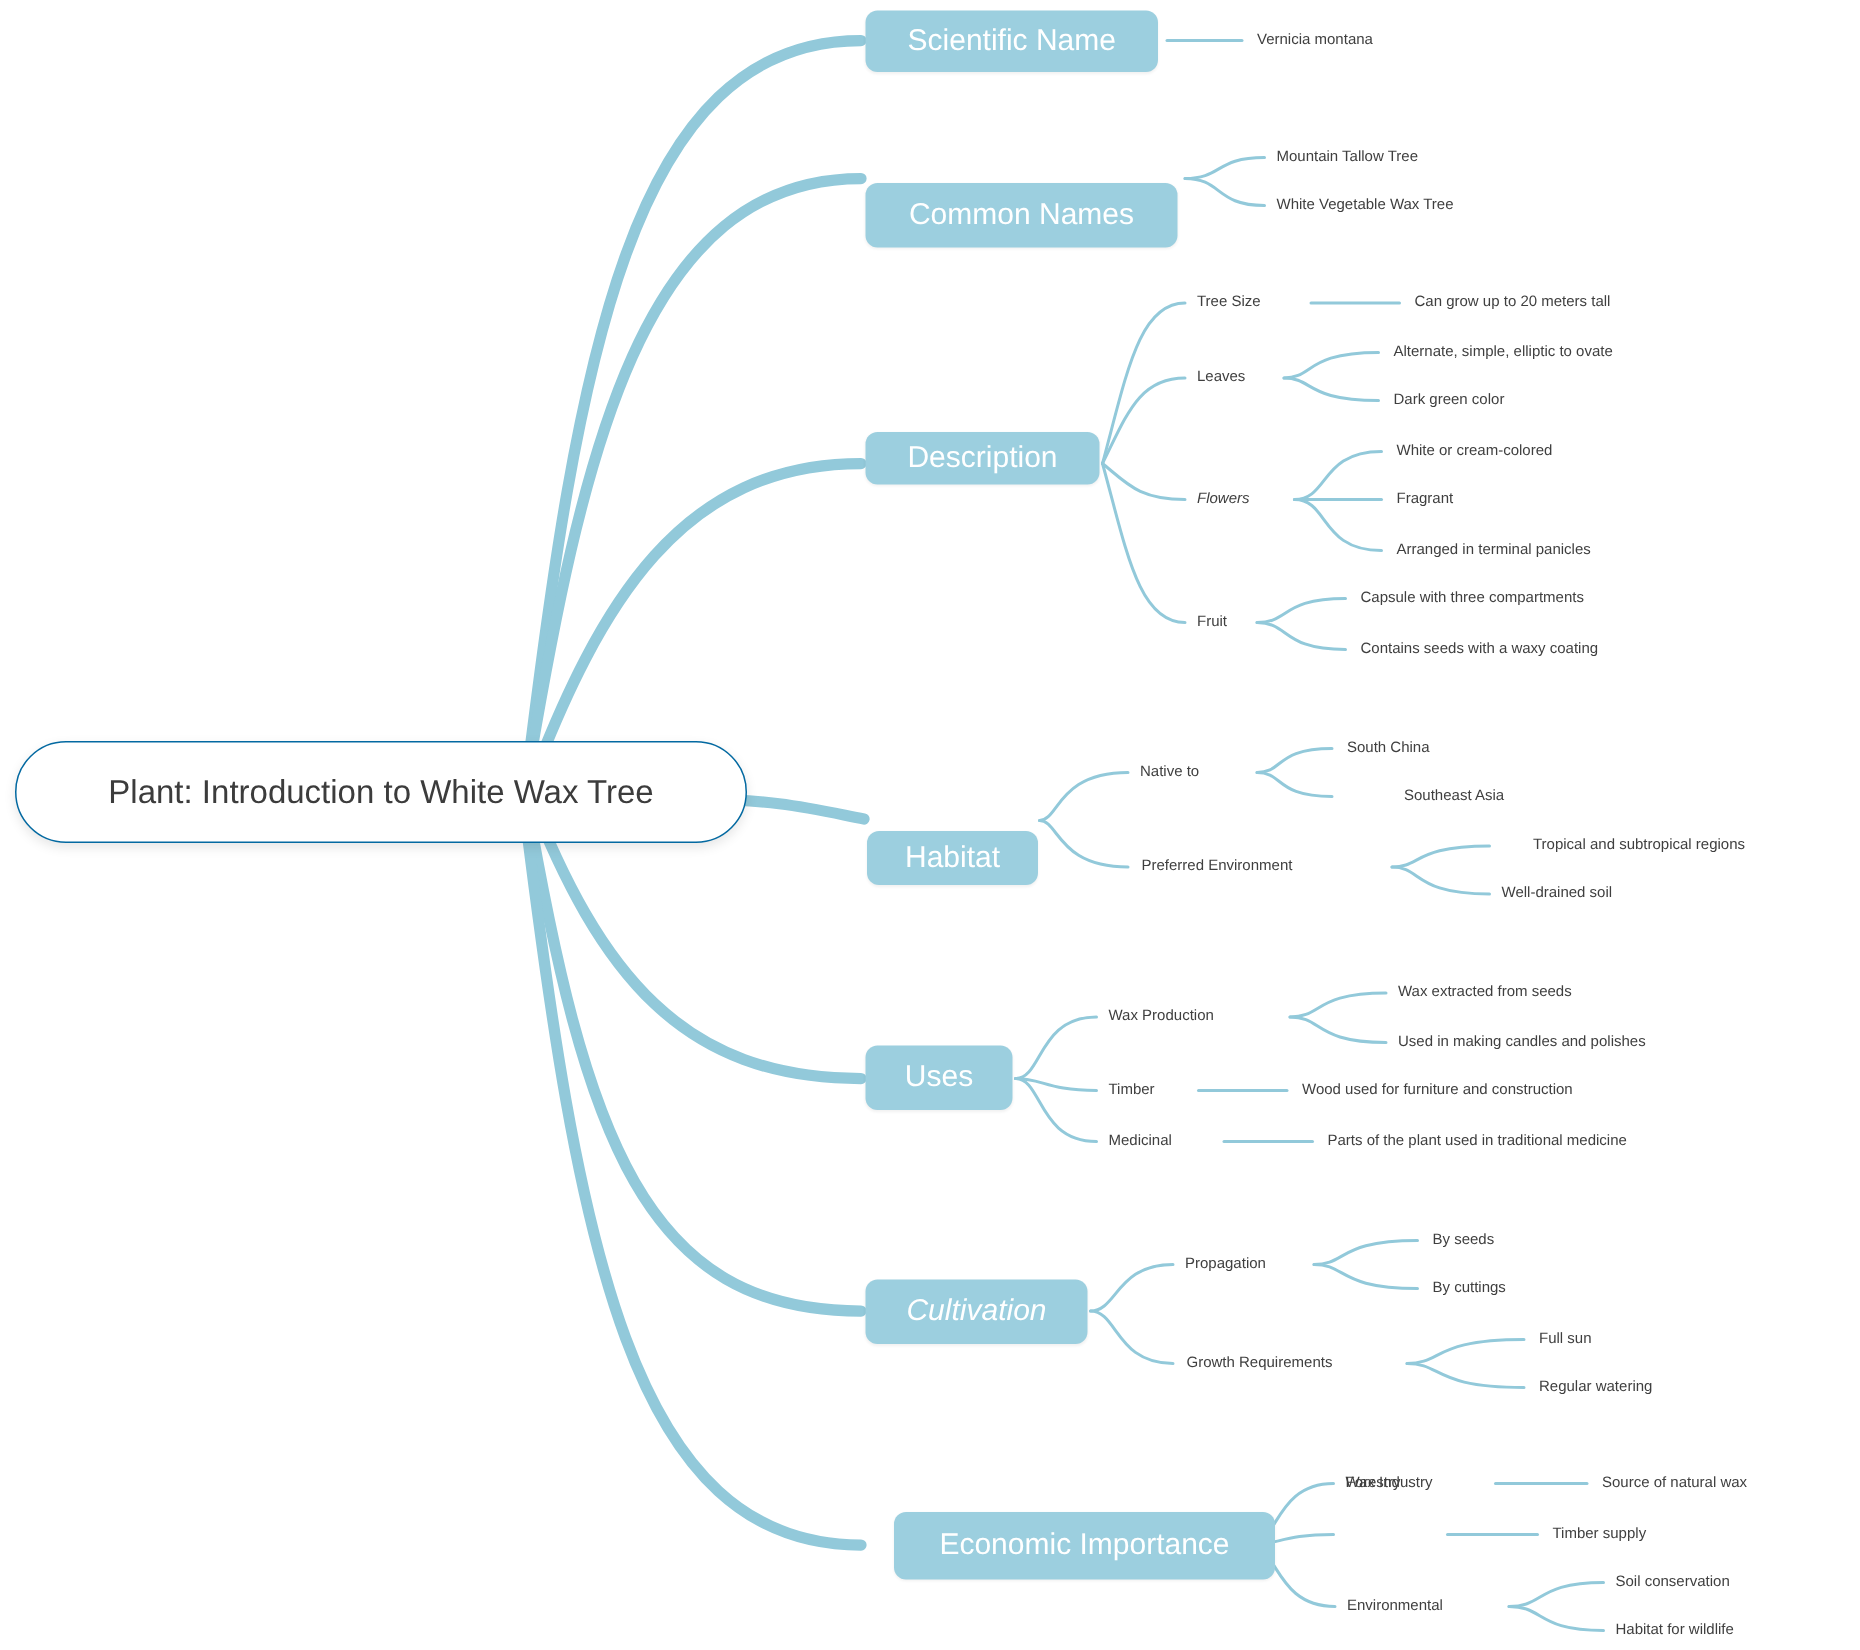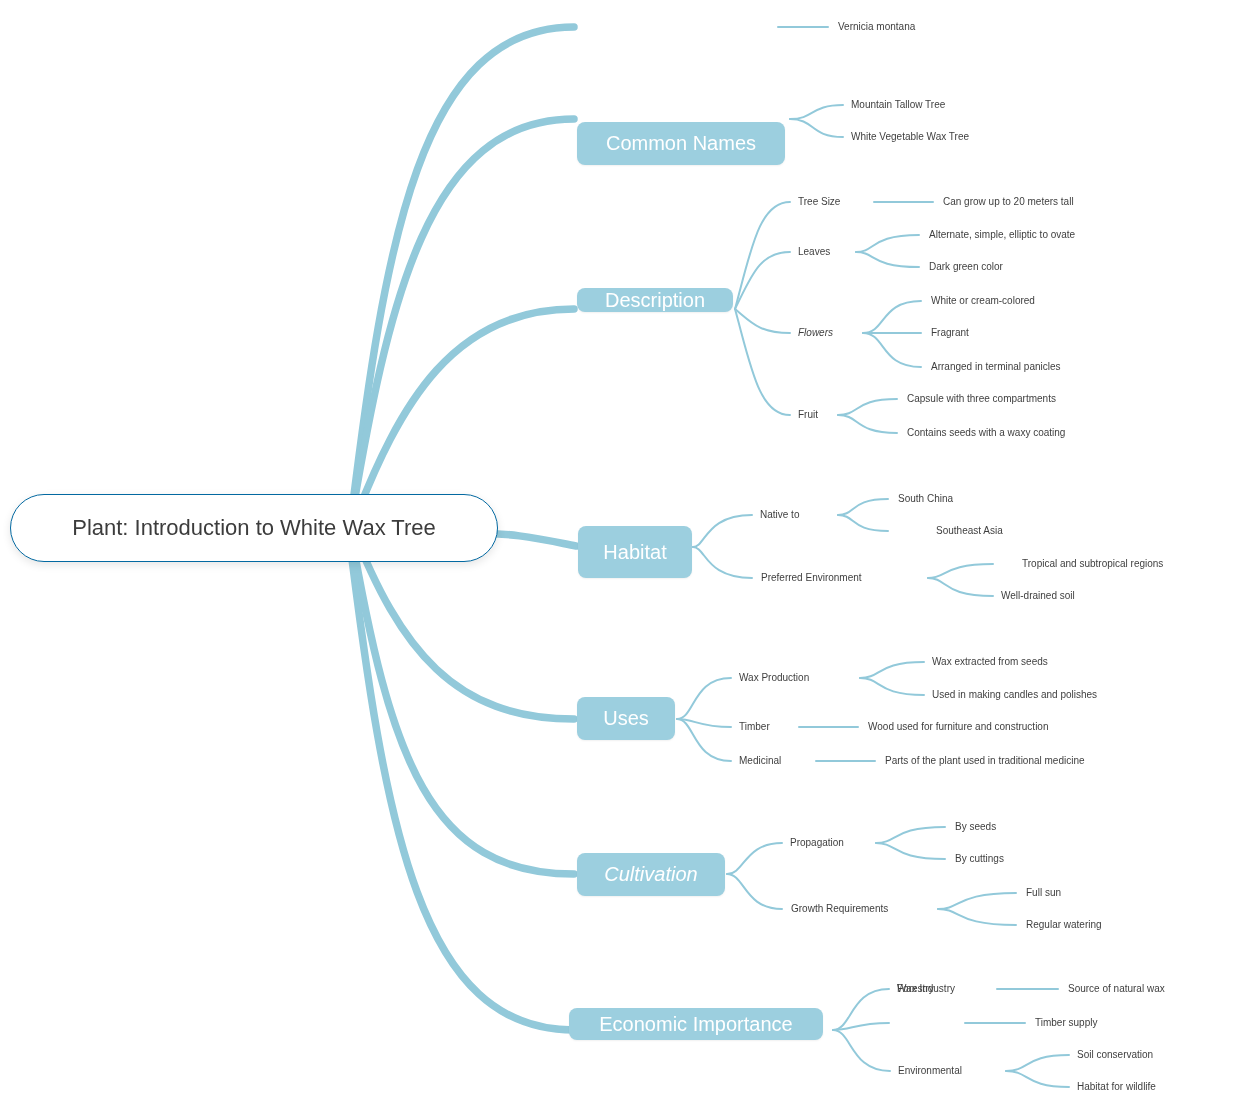--- a/index.html
+++ b/index.html
@@ -100,26 +100,27 @@
       <path d="M833,1030 C852,1030 850,1071 890,1071"></path>
       <path d="M997,989 L1058,989"></path>
       <path d="M965,1023 L1025,1023"></path>
       <path d="M1006,1071 C1030,1071 1024,1055 1069,1055"></path>
       <path d="M1006,1071 C1030,1071 1024,1087 1069,1087"></path>
     </g>
   </svg>
 
   <div class="root-node">Plant: Introduction to White Wax Tree</div>
 
+  <div class="branch-node" style="left:577px;top:7px;width:195px;height:41px;">Scientific Name</div>
   <div class="branch-node" style="left:577px;top:98px;width:208px;height:43px;margin-top:24px;">Common Names</div>
-  <div class="branch-node" style="left:577px;top:288px;width:156px;height:24px;">Description</div>
-  <div class="branch-node" style="left:578px;top:526px;width:114px;height:52px;">Habitat</div>
+  <div class="branch-node" style="left:577px;top:288px;width:156px;height:35px;">Description</div>
+  <div class="branch-node" style="left:578px;top:554px;width:114px;height:36px;">Habitat</div>
   <div class="branch-node" style="left:577px;top:697px;width:98px;height:43px;">Uses</div>
   <div class="branch-node" style="left:577px;top:853px;width:148px;height:43px;font-style:italic;">Cultivation</div>
-  <div class="branch-node" style="left:569px;top:1008px;width:254px;height:32px;">Economic Importance</div>
+  <div class="branch-node" style="left:596px;top:1008px;width:254px;height:45px;">Economic Importance</div>
 
   <div class="txt" style="left:838px;top:27px;">Vernicia montana</div>
 
   <div class="txt" style="left:851px;top:105px;">Mountain Tallow Tree</div>
   <div class="txt" style="left:851px;top:137px;">White Vegetable Wax Tree</div>
 
   <div class="txt" style="left:798px;top:202px;">Tree Size</div>
   <div class="txt" style="left:943px;top:202px;">Can grow up to 20 meters tall</div>
   <div class="txt" style="left:798px;top:252px;">Leaves</div>
   <div class="txt" style="left:929px;top:235px;">Alternate, simple, elliptic to ovate</div>

